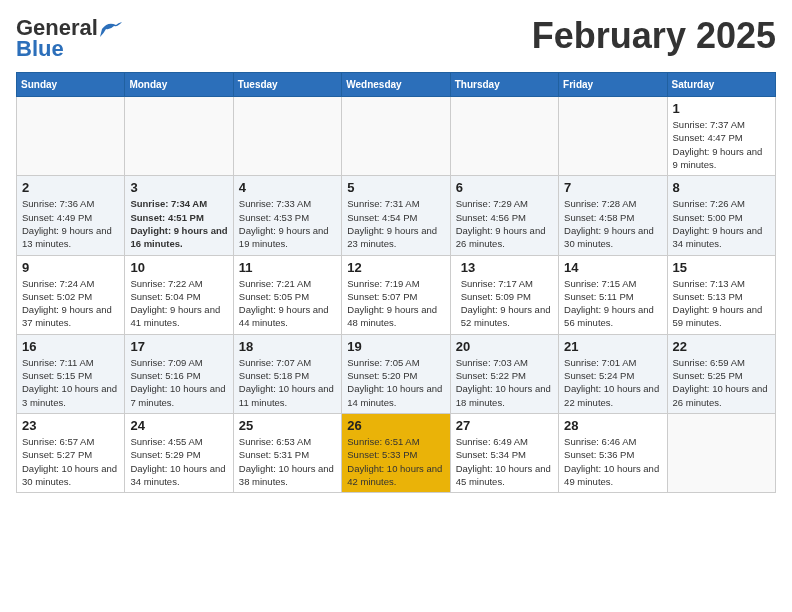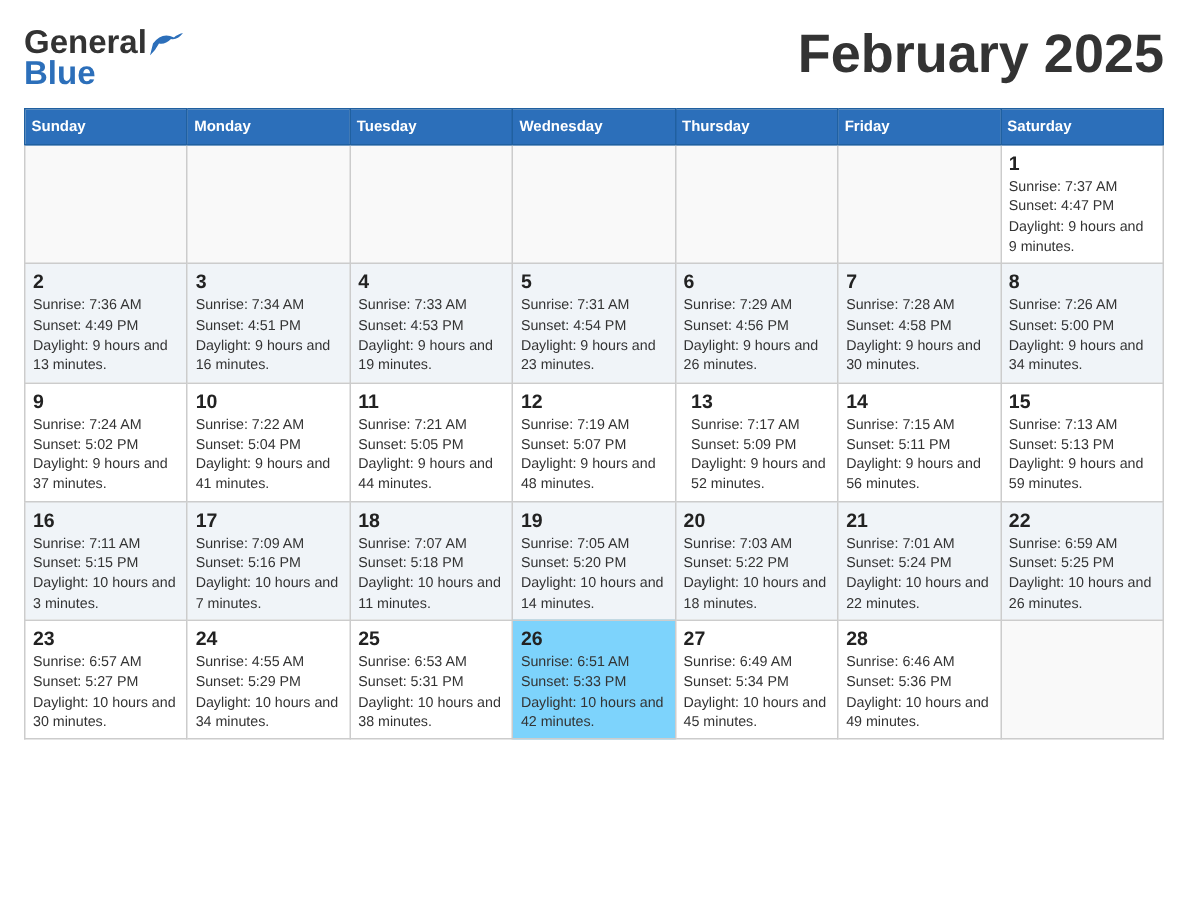--- a/index.html
+++ b/index.html
@@ -132,21 +132,21 @@
       </tr>
       <tr>
         <td style="background: rgb(240, 244, 248);">
           <span class="day-number">2</span>
           <div class="day-info" style="white-space: pre-line;">Sunrise: 7:36 AM
 Sunset: 4:49 PM
 Daylight: 9 hours and 13 minutes.</div>
         </td>
         <td style="background: rgb(240, 244, 248);">
           <span class="day-number">3</span>
-          <div class="day-info" style="white-space: pre-line;">Sunrise: 7:34 AM
+          <div class="day-info" style="white-space: pre-line; font-weight: bold;">Sunrise: 7:34 AM
 Sunset: 4:51 PM
 Daylight: 9 hours and 16 minutes.</div>
         </td>
         <td style="background: rgb(240, 244, 248);">
           <span class="day-number">4</span>
           <div class="day-info" style="white-space: pre-line;">Sunrise: 7:33 AM
 Sunset: 4:53 PM
 Daylight: 9 hours and 19 minutes.</div>
         </td>
         <td style="background: rgb(240, 244, 248);">
@@ -274,21 +274,21 @@
           <div class="day-info" style="white-space: pre-line;">Sunrise: 4:55 AM
 Sunset: 5:29 PM
 Daylight: 10 hours and 34 minutes.</div>
         </td>
         <td style="background: rgb(255, 255, 255);">
           <span class="day-number">25</span>
           <div class="day-info" style="white-space: pre-line;">Sunrise: 6:53 AM
 Sunset: 5:31 PM
 Daylight: 10 hours and 38 minutes.</div>
         </td>
-        <td style="background: #7dd3fc;">
+        <td style="background: #eab308;">
           <span class="day-number">26</span>
           <div class="day-info" style="white-space: pre-line;">Sunrise: 6:51 AM
 Sunset: 5:33 PM
 Daylight: 10 hours and 42 minutes.</div>
         </td>
         <td style="background: rgb(255, 255, 255);">
           <span class="day-number">27</span>
           <div class="day-info" style="white-space: pre-line;">Sunrise: 6:49 AM
 Sunset: 5:34 PM
 Daylight: 10 hours and 45 minutes.</div>

